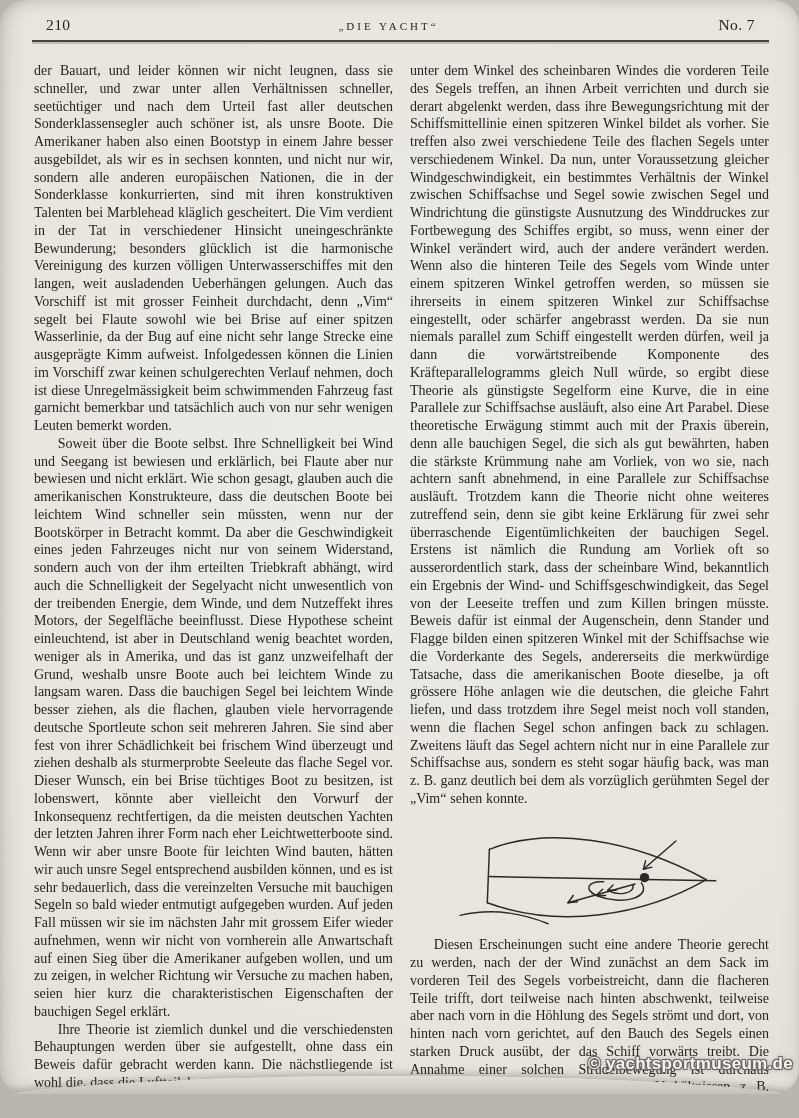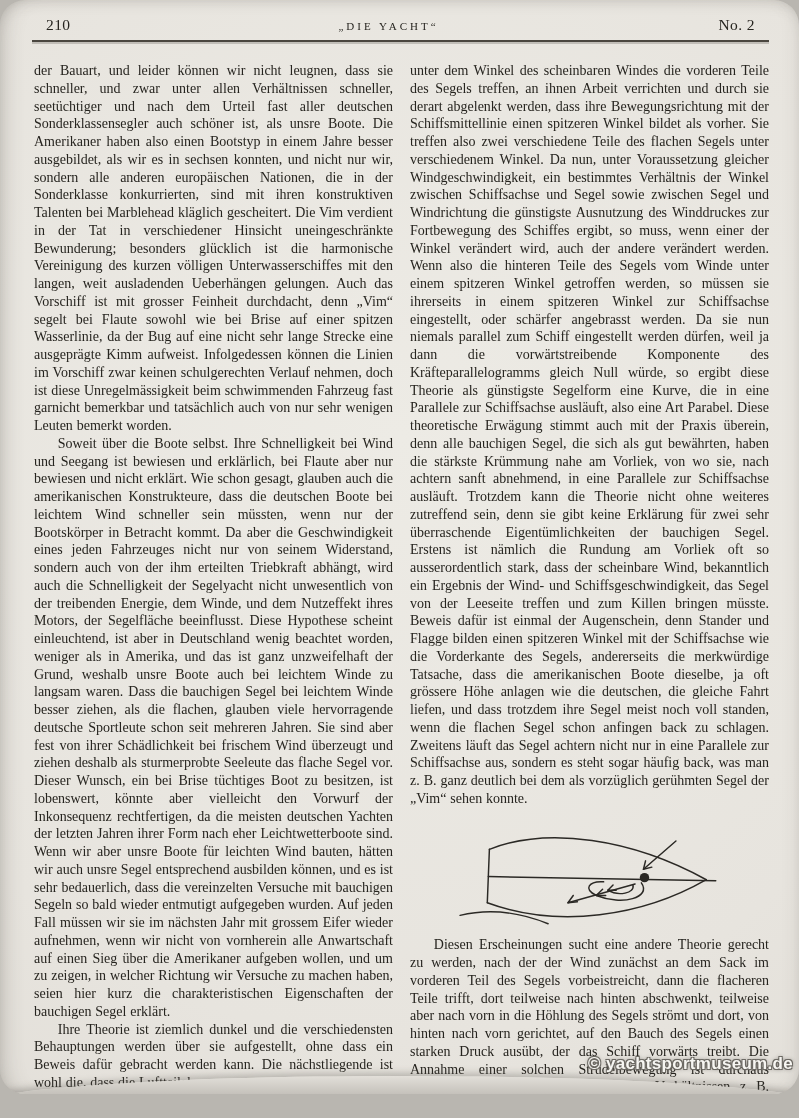--- a/index.html
+++ b/index.html
@@ -68,21 +68,21 @@
   }
 </style>
 </head>
 <body>
 
 <div class="page">
 
   <div class="header-row">
     <span class="page-number">210</span>
     <span class="journal-title">„DIE YACHT“</span>
-    <span class="issue-number">No. 2</span>
+    <span class="issue-number">No. 7</span>
   </div>
   <div class="header-rule"></div>
 
   <div class="columns">
 
     <section class="col">
       <p class="noindent">der Bauart, und leider können wir nicht leugnen, dass sie schneller, und zwar unter allen Verhältnissen schneller, seetüchtiger und nach dem Urteil fast aller deutschen Sonderklassensegler auch schöner ist, als unsre Boote. Die Amerikaner haben also einen Bootstyp in einem Jahre besser ausgebildet, als wir es in sechsen konnten, und nicht nur wir, sondern alle anderen europäischen Nationen, die in der Sonderklasse konkurrierten, sind mit ihren konstruktiven Talenten bei Marblehead kläglich gescheitert. Die Vim verdient in der Tat in verschiedener Hinsicht uneingeschränkte Bewunderung; besonders glücklich ist die harmonische Vereinigung des kurzen völligen Unterwasserschiffes mit den langen, weit ausladenden Ueberhängen gelungen. Auch das Vorschiff ist mit grosser Feinheit durchdacht, denn „Vim“ segelt bei Flaute sowohl wie bei Brise auf einer spitzen Wasserlinie, da der Bug auf eine nicht sehr lange Strecke eine ausgeprägte Kimm aufweist. Infolgedessen können die Linien im Vorschiff zwar keinen schulgerechten Verlauf nehmen, doch ist diese Unregelmässigkeit beim schwimmenden Fahrzeug fast garnicht bemerkbar und tatsächlich auch von nur sehr wenigen Leuten bemerkt worden.</p>
       <p>Soweit über die Boote selbst. Ihre Schnelligkeit bei Wind und Seegang ist bewiesen und erklärlich, bei Flaute aber nur bewiesen und nicht erklärt. Wie schon gesagt, glauben auch die amerikanischen Konstrukteure, dass die deutschen Boote bei leichtem Wind schneller sein müssten, wenn nur der Bootskörper in Betracht kommt. Da aber die Geschwindigkeit eines jeden Fahrzeuges nicht nur von seinem Widerstand, sondern auch von der ihm erteilten Triebkraft abhängt, wird auch die Schnelligkeit der Segelyacht nicht unwesentlich von der treibenden Energie, dem Winde, und dem Nutzeffekt ihres Motors, der Segelfläche beeinflusst. Diese Hypothese scheint einleuchtend, ist aber in Deutschland wenig beachtet worden, weniger als in Amerika, und das ist ganz unzweifelhaft der Grund, weshalb unsre Boote auch bei leichtem Winde zu langsam waren. Dass die bauchigen Segel bei leichtem Winde besser ziehen, als die flachen, glauben viele hervorragende deutsche Sportleute schon seit mehreren Jahren. Sie sind aber fest von ihrer Schädlichkeit bei frischem Wind überzeugt und ziehen deshalb als sturmerprobte Seeleute das flache Segel vor. Dieser Wunsch, ein bei Brise tüchtiges Boot zu besitzen, ist lobenswert, könnte aber vielleicht den Vorwurf der Inkonsequenz rechtfertigen, da die meisten deutschen Yachten der letzten Jahren ihrer Form nach eher Leichtwetterboote sind. Wenn wir aber unsre Boote für leichten Wind bauten, hätten wir auch unsre Segel entsprechend ausbilden können, und es ist sehr bedauerlich, dass die vereinzelten Versuche mit bauchigen Segeln so bald wieder entmutigt aufgegeben wurden. Auf jeden Fall müssen wir sie im nächsten Jahr mit grossem Eifer wieder aufnehmen, wenn wir nicht von vornherein alle Anwartschaft auf einen Sieg über die Amerikaner aufgeben wollen, und um zu zeigen, in welcher Richtung wir Versuche zu machen haben, seien hier kurz die charakteristischen Eigenschaften der bauchigen Segel erklärt.</p>
       <p>Ihre Theorie ist ziemlich dunkel und die verschiedensten Behauptungen werden über sie aufgestellt, ohne dass ein Beweis dafür gebracht werden kann. Die nächstliegende ist wohl die, dass die Luftteilchen</p>
     </section>

